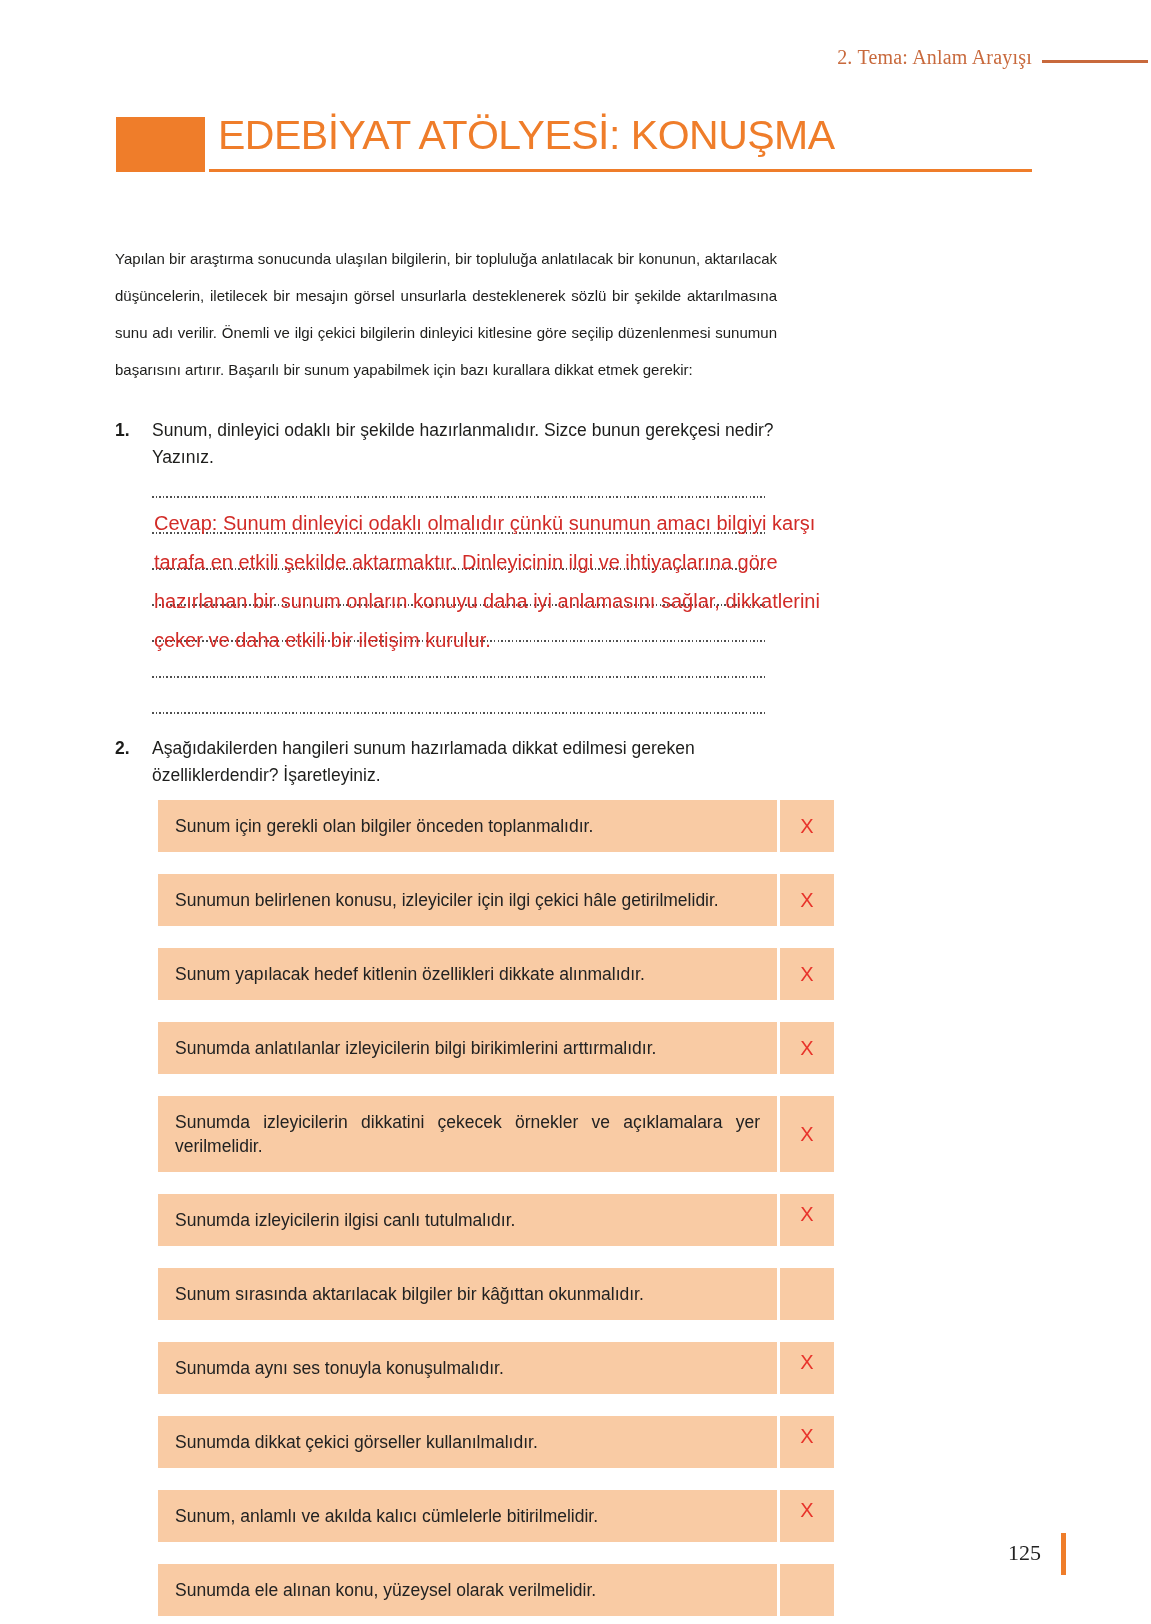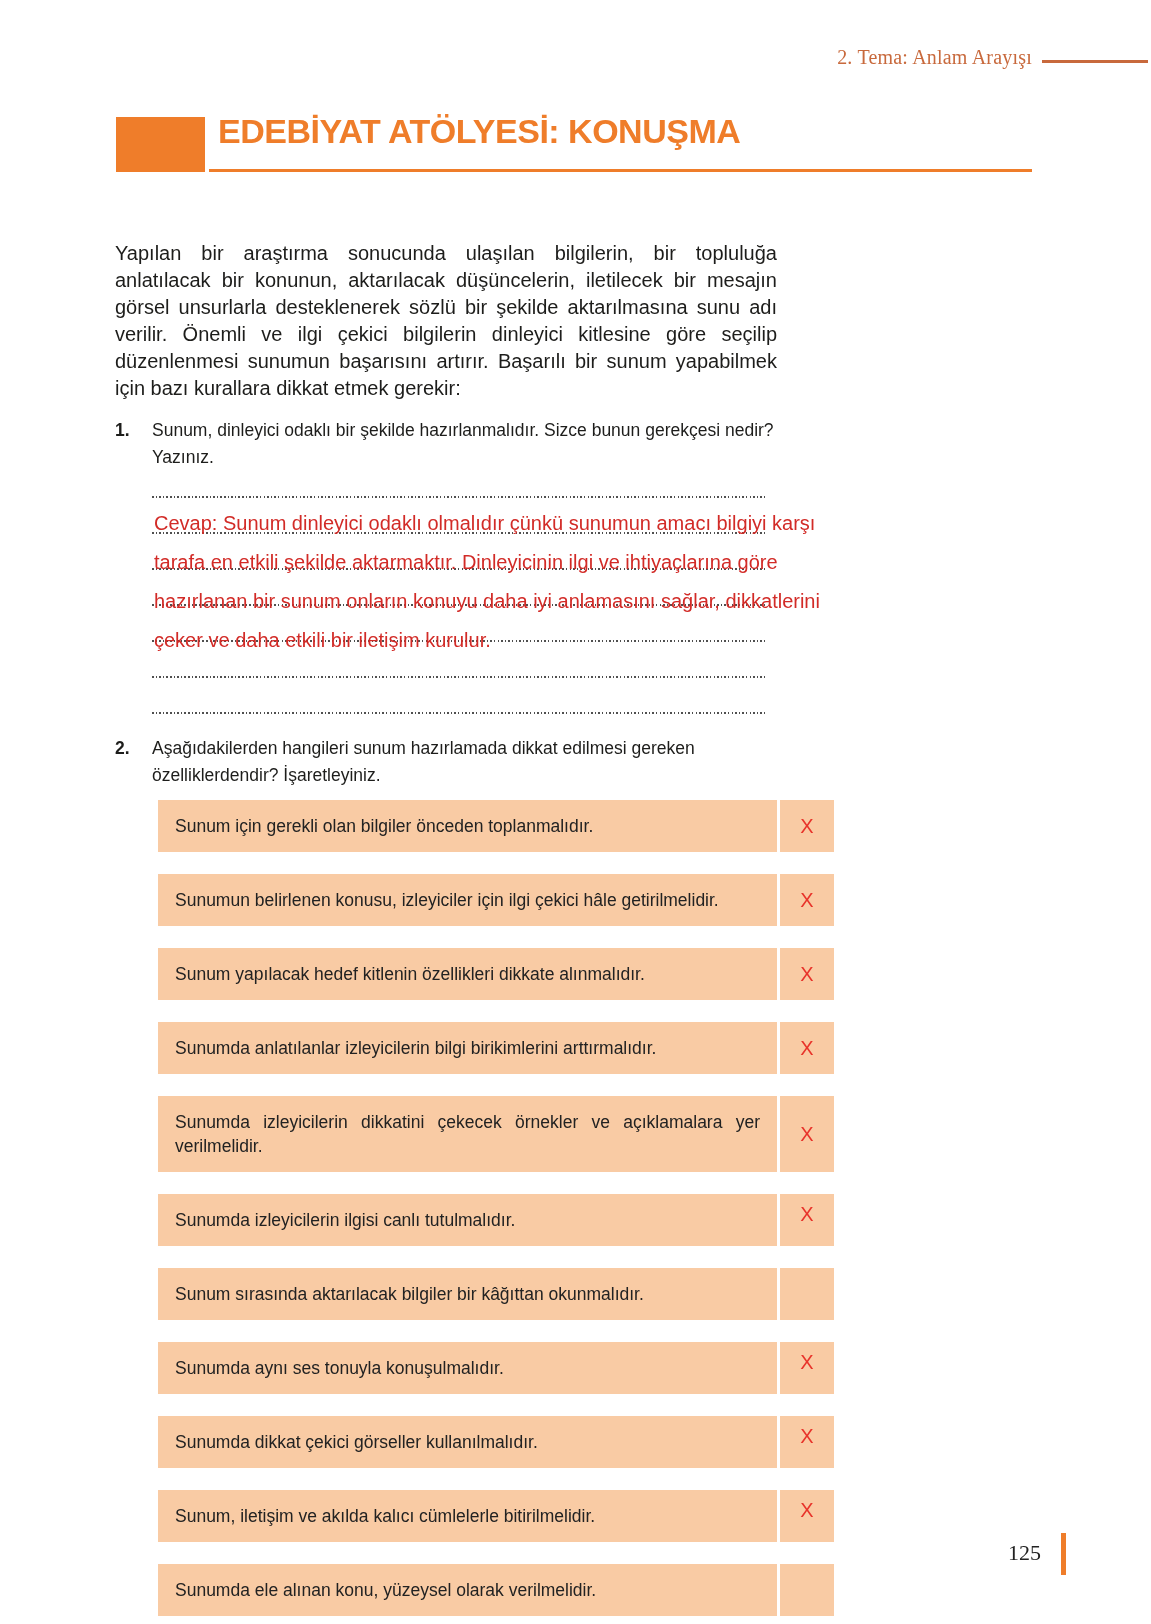--- a/index.html
+++ b/index.html
@@ -29,35 +29,35 @@
   .running-head .rh-rule{
     width:106px; height:3px; background:var(--head); margin-left:10px; margin-top:8px;
   }
 
   
   .title-square{
     position:absolute; left:116px; top:117px; width:89px; height:55px; background:var(--accent);
   }
   .page-title{
     position:absolute; left:218px; top:112px; width:830px;
-    font-size:34px; font-weight:700; color:var(--accent); letter-spacing:-0.5px;
+    font-size:41px; font-weight:400; color:var(--accent); letter-spacing:-0.5px;
     white-space:nowrap;
   }
   .title-rule{
     position:absolute; left:209px; top:169px; width:823px; height:3px; background:var(--accent);
   }
   .page-subtitle{
     position:absolute; left:114px; top:181px;
     font-size:31px; font-weight:700; color:var(--accent); letter-spacing:-0.3px;
   }
 
   
   .intro{
     position:absolute; left:115px; top:240px; width:662px;
-    font-size:20px; line-height:27px; text-align:justify; color:var(--body);
+    font-size:15px; line-height:37px; text-align:justify; color:var(--body);
   }
 
   
   .question{ position:absolute; left:115px; display:flex; }
   .q1{ top:417px; }
   .q2{ top:735px; }
   .q-num{ width:37px; font-weight:700; font-size:17.5px; line-height:27px; flex:none; }
   .q-text{ width:628px; font-size:17.5px; line-height:27px; color:var(--body); }
 
   
@@ -168,21 +168,21 @@
       </div>
       <div class="row">
         <div class="row-main">Sunumda aynı ses tonuyla konuşulmalıdır.</div>
         <div class="row-mark">X</div>
       </div>
       <div class="row">
         <div class="row-main">Sunumda dikkat çekici görseller kullanılmalıdır.</div>
         <div class="row-mark">X</div>
       </div>
       <div class="row">
-        <div class="row-main">Sunum, iletişim ve akılda kalıcı cümlelerle bitirilmelidir.</div>
+        <div class="row-main">Sunum, anlamlı ve akılda kalıcı cümlelerle bitirilmelidir.</div>
         <div class="row-mark">X</div>
       </div>
       <div class="row">
         <div class="row-main">Sunumda ele alınan konu, yüzeysel olarak verilmelidir.</div>
         <div class="row-mark"></div>
       </div>
       <div class="row">
         <div class="row-main">Sunum planlandıktan sonra konuşma provası yapılmalıdır.</div>
         <div class="row-mark">X</div>
       </div>

